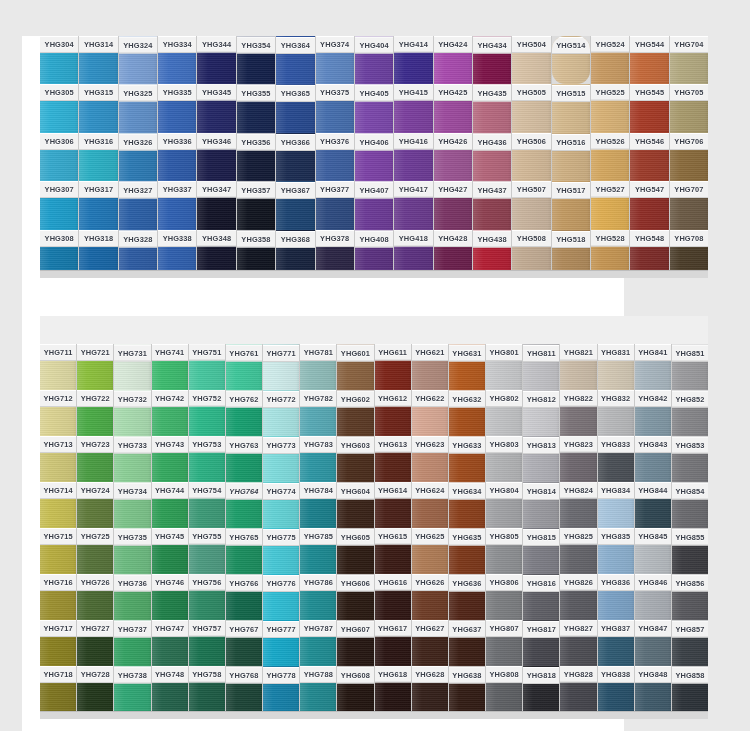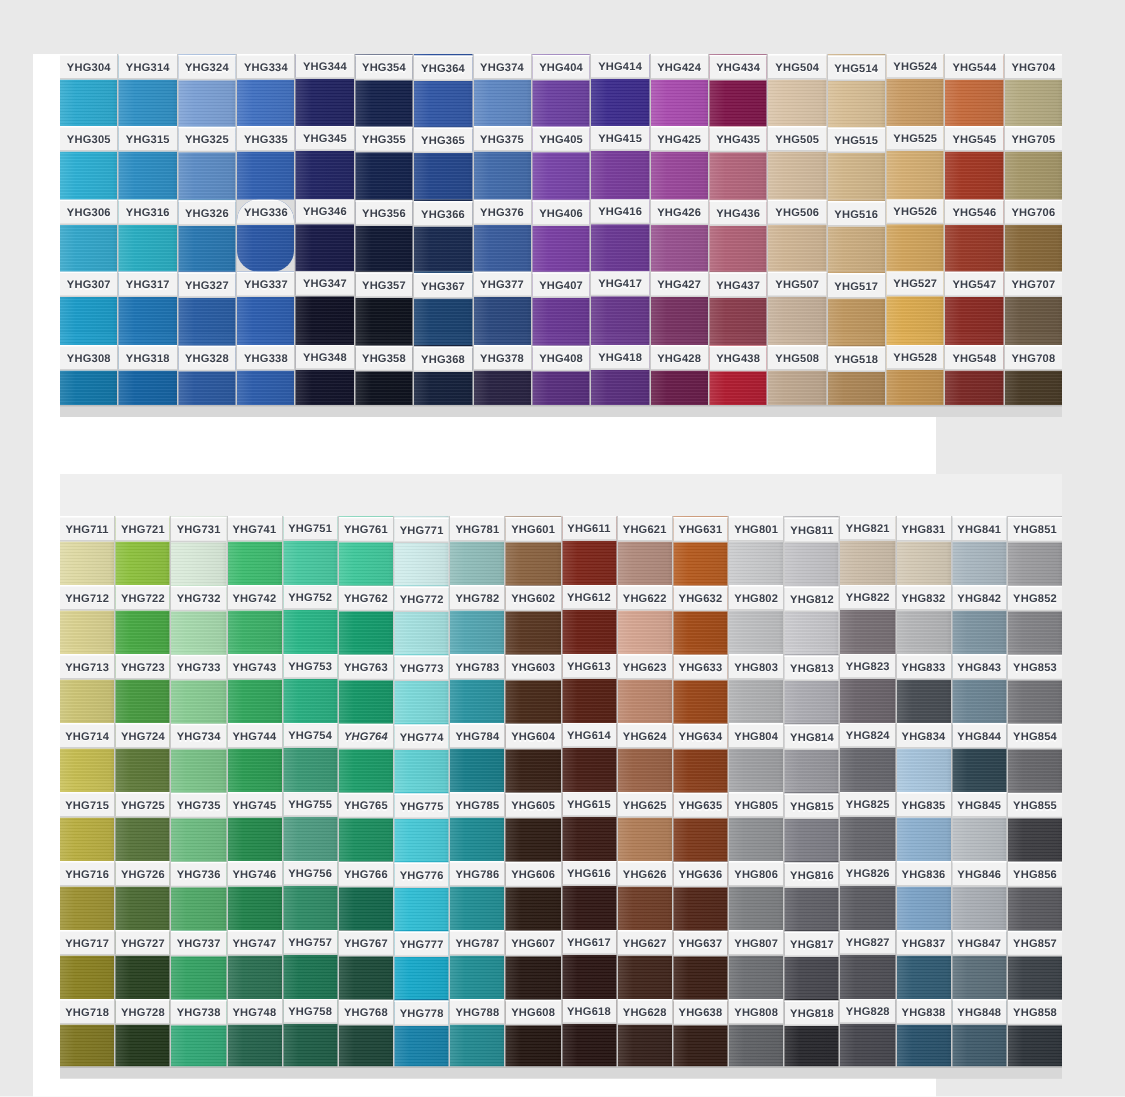--- a/index.html
+++ b/index.html
@@ -201,21 +201,21 @@
             <div class="swatch" style="background: rgb(63, 111, 192);">
               <div class="fabric"></div>
               <div class="sheen"></div>
               <div class="tag">YHG334</div>
             </div>
             <div class="swatch" style="background: rgb(52, 99, 180);">
               <div class="fabric"></div>
               <div class="sheen"></div>
               <div class="tag">YHG335</div>
             </div>
-            <div class="swatch" style="background: rgb(45, 90, 168); border-radius: 14px;">
+            <div class="swatch" style="background: rgb(45, 90, 168);">
               <div class="fabric"></div>
               <div class="sheen"></div>
               <div class="tag">YHG336</div>
             </div>
             <div class="swatch" style="background: rgb(47, 96, 178);">
               <div class="fabric"></div>
               <div class="sheen"></div>
               <div class="tag">YHG337</div>
             </div>
             <div class="swatch" style="background: rgb(47, 95, 174);">
@@ -461,21 +461,21 @@
               <div class="sheen"></div>
               <div class="tag">YHG507</div>
             </div>
             <div class="swatch" style="background: rgb(194, 171, 147);">
               <div class="fabric"></div>
               <div class="sheen"></div>
               <div class="tag">YHG508</div>
             </div>
           </div>
           <div class="col">
-            <div class="swatch" style="background: rgb(215, 189, 148);">
+            <div class="swatch" style="background: rgb(215, 189, 148); border-radius: 13px;">
               <div class="fabric"></div>
               <div class="sheen"></div>
               <div class="tag">YHG514</div>
             </div>
             <div class="swatch" style="background: rgb(213, 186, 142);">
               <div class="fabric"></div>
               <div class="sheen"></div>
               <div class="tag">YHG515</div>
             </div>
             <div class="swatch" style="background: rgb(207, 177, 132);">

